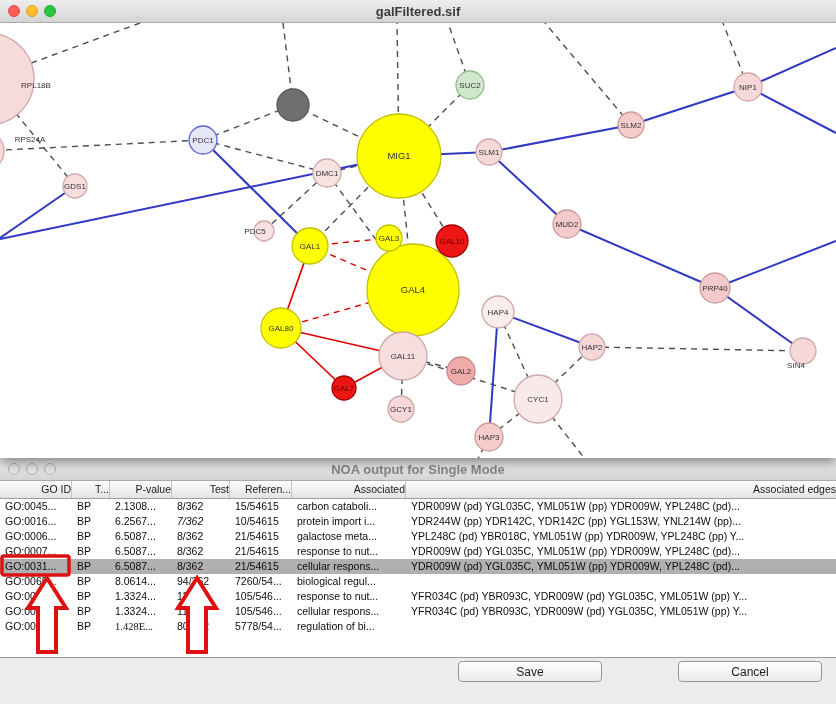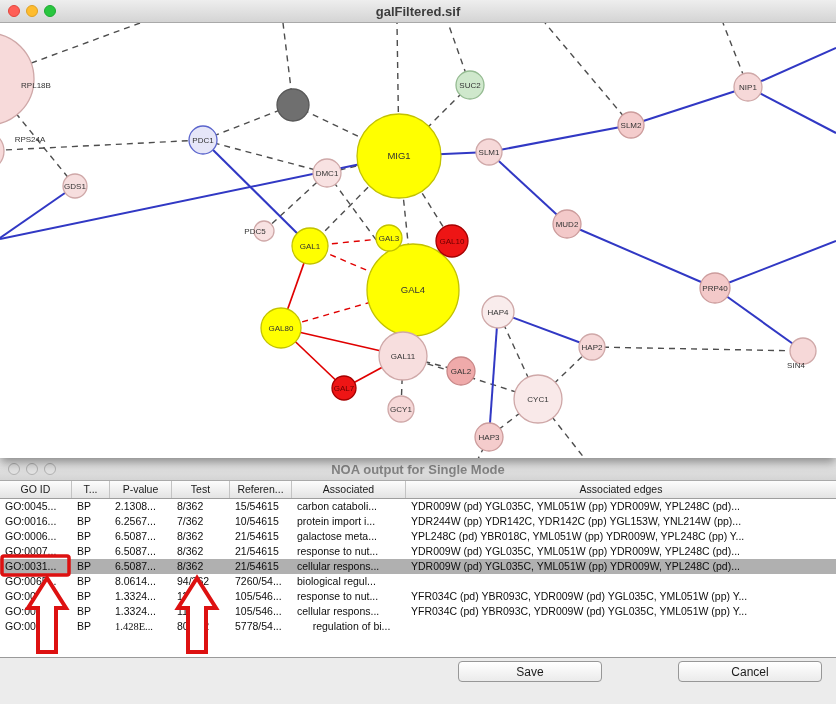--- a/index.html
+++ b/index.html
@@ -24,21 +24,21 @@
   #net-svg{position:absolute;top:23px;left:0;background:#ffffff;display:block;}
   .edge-dash{stroke:#4d4d4d;stroke-width:1.4;stroke-dasharray:6 5;}
   .edge-blue{stroke:#3138c4;stroke-width:2;}
   .edge-red{stroke:#e00000;stroke-width:1.7;}
   .edge-reddash{stroke:#e00000;stroke-width:1.4;stroke-dasharray:6 5;}
   #net-svg text{font-family:"Liberation Sans",sans-serif;}
   .table-wrap{position:absolute;top:23px;left:0;width:836px;height:176px;
     background:#fff;border-bottom:1px solid #9a9a9a;overflow:hidden;}
   .thead{display:flex;height:18px;background:linear-gradient(#fdfdfd,#e3e3e3);
     border-bottom:1px solid #9e9e9e;box-sizing:border-box;}
-  .th{font-size:10.5px;color:#1a1a1a;text-align:center;line-height:17px;
+  .th{font-size:10.5px;color:#1a1a1a;text-align:right;line-height:17px;
     border-right:1px solid #c3c3c3;box-sizing:border-box;overflow:hidden;white-space:nowrap;}
   .tr{display:flex;height:15px;}
   .tr.selected{background:#b0b0b0;}
   .td{font-size:10.5px;line-height:15px;padding-left:5px;box-sizing:border-box;
     overflow:hidden;white-space:nowrap;color:#0d0d0d;}
   .button-bar{position:absolute;left:0;top:199px;width:836px;height:47px;}
   .mac-btn{position:absolute;top:4px;width:144px;height:21px;
     background:linear-gradient(#ffffff,#ebebeb);border:1px solid #979797;
     border-radius:4px;font-size:12px;font-family:"Liberation Sans",sans-serif;color:#1c1c1c;}
   #save-btn{left:458px;}
@@ -188,21 +188,21 @@
           <div class="td" style="width: 62px;">2.1308...</div>
           <div class="td" style="width: 58px;">8/362</div>
           <div class="td" style="width: 62px;">15/54615</div>
           <div class="td" style="width: 114px;">carbon cataboli...</div>
           <div class="td" style="flex: 1 1 0%;">YDR009W (pd) YGL035C, YML051W (pp) YDR009W, YPL248C (pd)...</div>
         </div>
         <div class="tr">
           <div class="td" style="width: 72px;">GO:0016...</div>
           <div class="td" style="width: 38px;">BP</div>
           <div class="td" style="width: 62px;">6.2567...</div>
-          <div class="td" style="width: 58px;">7/362</div>
+          <div class="td" style="width: 58px; font-style: italic;">7/362</div>
           <div class="td" style="width: 62px;">10/54615</div>
           <div class="td" style="width: 114px;">protein import i...</div>
           <div class="td" style="flex: 1 1 0%;">YDR244W (pp) YDR142C, YDR142C (pp) YGL153W, YNL214W (pp)...</div>
         </div>
         <div class="tr">
           <div class="td" style="width: 72px;">GO:0006...</div>
           <div class="td" style="width: 38px;">BP</div>
           <div class="td" style="width: 62px;">6.5087...</div>
           <div class="td" style="width: 58px;">8/362</div>
           <div class="td" style="width: 62px;">21/54615</div>
@@ -252,21 +252,21 @@
           <div class="td" style="width: 62px;">105/546...</div>
           <div class="td" style="width: 114px;">cellular respons...</div>
           <div class="td" style="flex: 1 1 0%;">YFR034C (pd) YBR093C, YDR009W (pd) YGL035C, YML051W (pp) Y...</div>
         </div>
         <div class="tr">
           <div class="td" style="width: 72px;">GO:0050...</div>
           <div class="td" style="width: 38px;">BP</div>
           <div class="td" style="width: 62px; font-family: Liberation Serif, serif;">1.428E...</div>
           <div class="td" style="width: 58px;">80/362</div>
           <div class="td" style="width: 62px;">5778/54...</div>
-          <div class="td" style="width: 114px; text-align: center;">regulation of bi...</div>
+          <div class="td" style="width: 114px;">regulation of bi...</div>
         </div>
       </div>
   </div>
   <div class="button-bar">
     <button class="mac-btn" id="save-btn">Save</button>
     <button class="mac-btn" id="cancel-btn">Cancel</button>
   </div>
 </div>
 
 <svg id="overlay" width="836" height="704">

